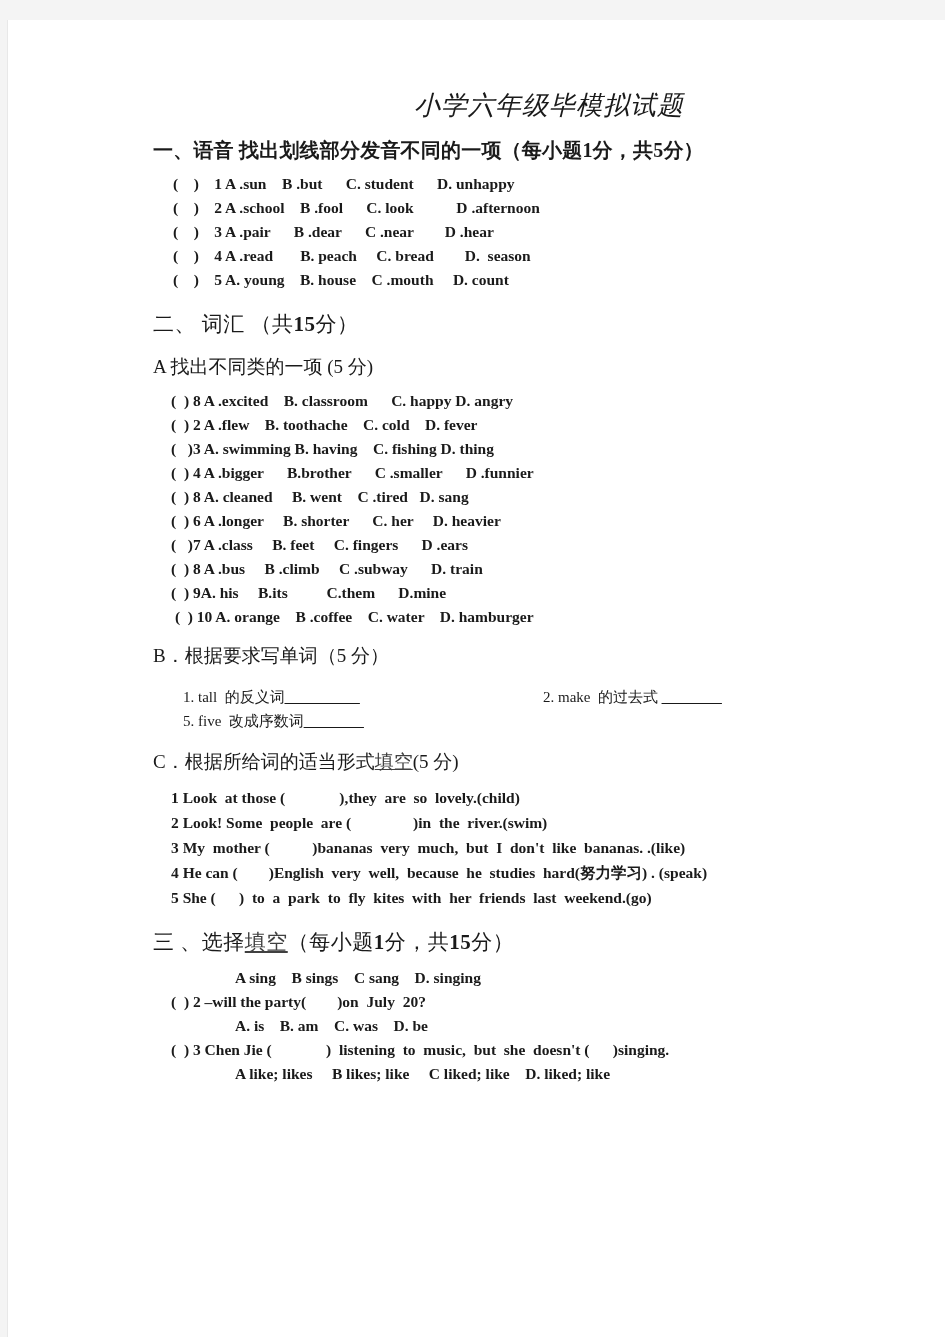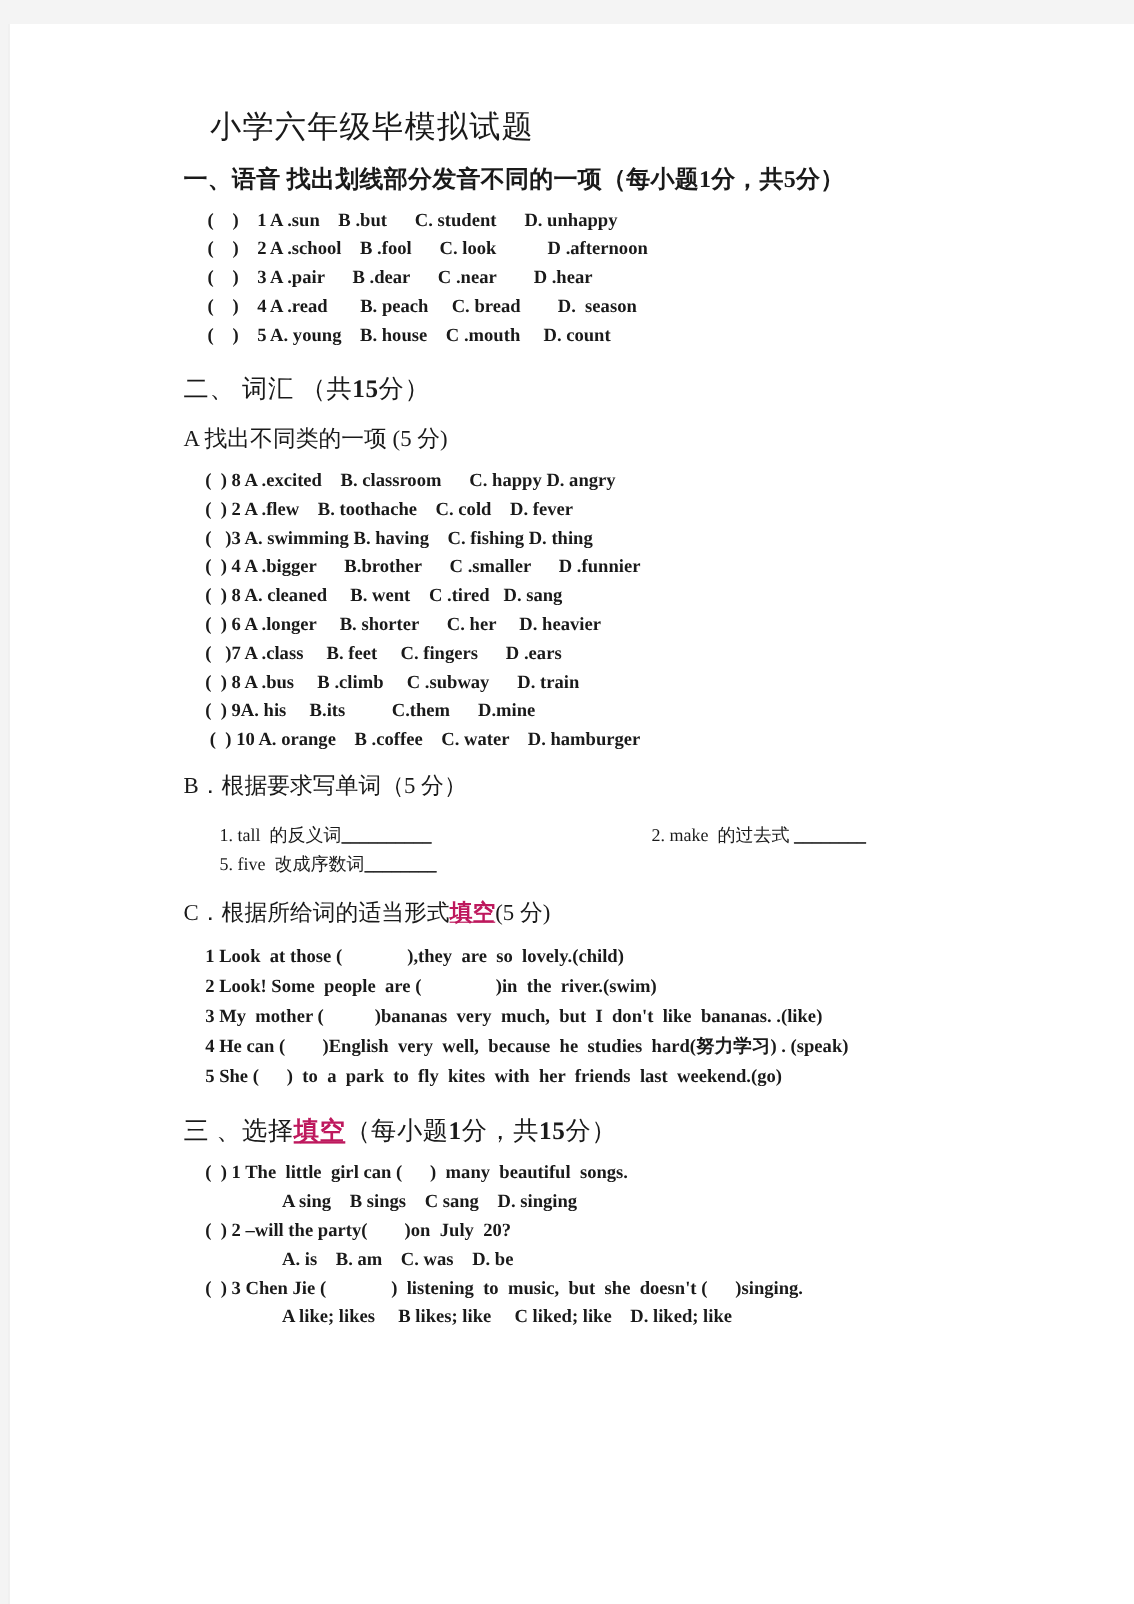--- a/index.html
+++ b/index.html
@@ -28,26 +28,27 @@
     position: absolute;
     left: 145px;
     top: 70px;
     width: 770px;
   }
 
   
   .doc-title {
     font-family: "Liberation Serif", "DejaVu Serif", serif;
     font-size: 26px;
-    text-align: left;
+    text-align: center;
     letter-spacing: 1px;
     margin: 0 0 14px 0;
     padding-left: 22px;
     line-height: 1.25;
     font-weight: normal;
+    font-style: italic;
   }
 
   
   .sec-h1 {
     font-size: 20px;
     font-weight: bold;
     margin: 0 0 8px 0;
     line-height: 1.35;
     letter-spacing: 0.2px;
   }
@@ -64,23 +65,22 @@
     line-height: 1.35;
     font-weight: normal;
   }
   .sec-h3b {
     font-size: 19px;
     margin: 14px 0 6px 0;
     line-height: 1.35;
     font-weight: normal;
   }
   .link {
-    color: #be185d;
+    color: #404040;
     text-decoration: underline;
-    font-weight: bold;
   }
   .bold { font-weight: bold; }
 
   
   .qlist { margin: 4px; padding: 0; font-weight: bold; }
   .qrow {
     font-size: 15.5px;
     line-height: 24px;
     white-space: pre;
     margin: 0;
@@ -172,21 +172,20 @@
       <div class="frow">1 Look  at those (              ),they  are  so  lovely.(child)</div>
       <div class="frow">2 Look! Some  people  are (                )in  the  river.(swim)</div>
       <div class="frow">3 My  mother (           )bananas  very  much,  but  I  don't  like  bananas. .(like)</div>
       <div class="frow">4 He can (        )English  very  well,  because  he  studies  hard(努力学习) . (speak)</div>
       <div class="frow">5 She (      )  to  a  park  to  fly  kites  with  her  friends  last  weekend.(go)</div>
     </div>
 
     <div class="sec-h2"><span>三 、选择</span><span class="link">填空</span><span>（每小题</span><span class="bold">1</span><span>分，共</span><span class="bold">15</span><span>分）</span></div>
 
     <div class="qlist">
-      <div class="qrow narrow">(  ) 1 The  little  girl can (      )  many  beautiful  songs.</div>
       <div class="opts">A sing    B sings    C sang    D. singing</div>
 
       <div class="qrow narrow">(  ) 2 –will the party(        )on  July  20?</div>
       <div class="opts">A. is    B. am    C. was    D. be</div>
 
       <div class="qrow narrow">(  ) 3 Chen Jie (              )  listening  to  music,  but  she  doesn't (      )singing.</div>
       <div class="opts">A like; likes     B likes; like     C liked; like    D. liked; like</div>
     </div>
 
   </div>

